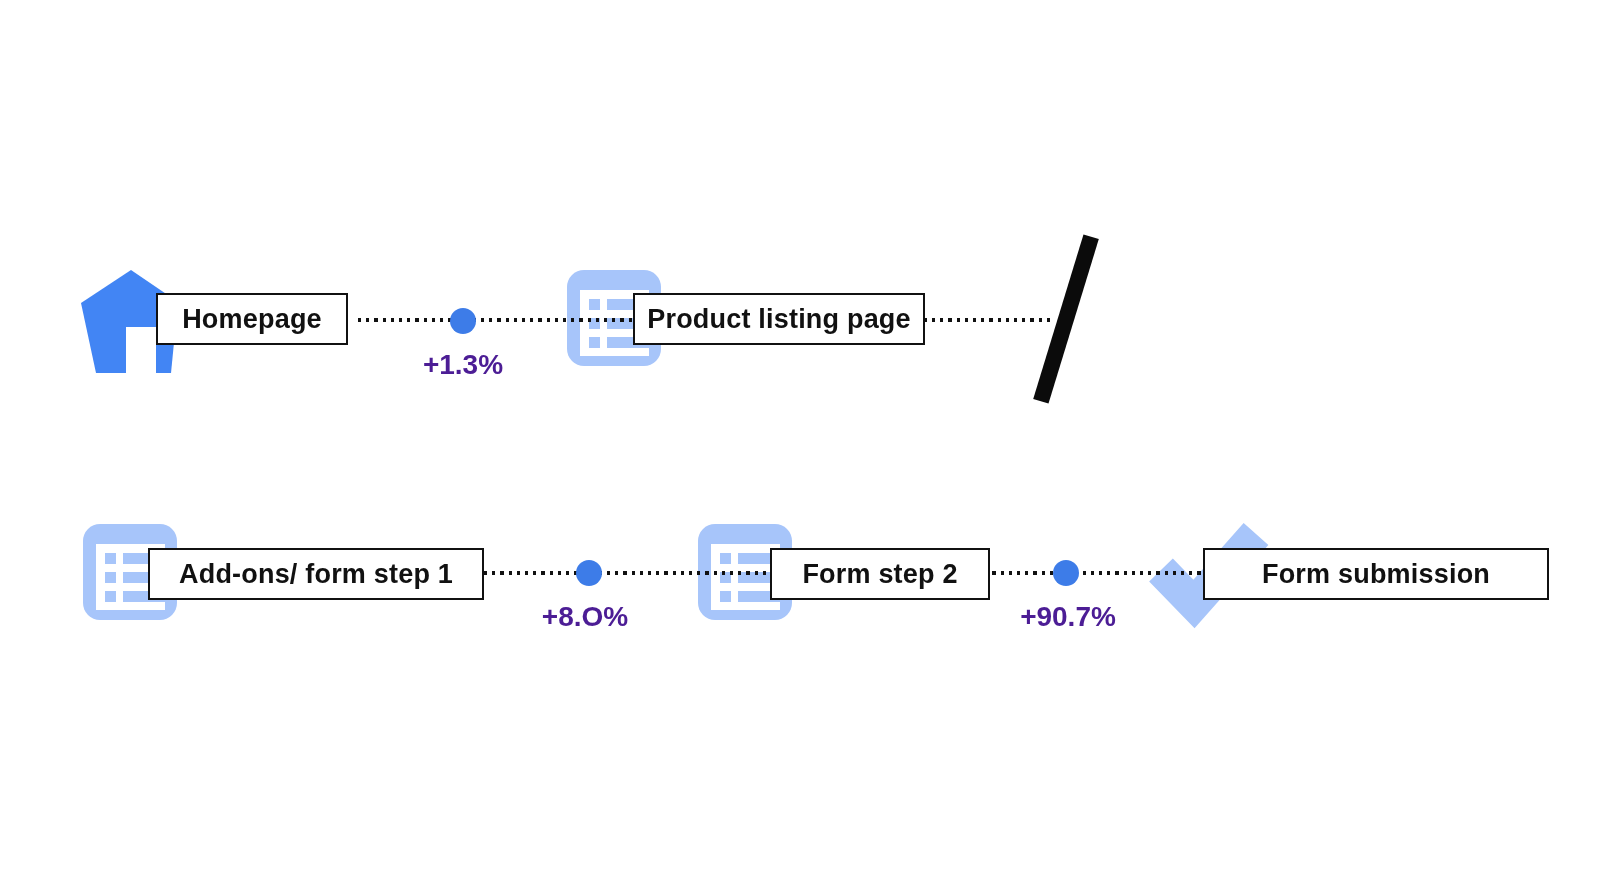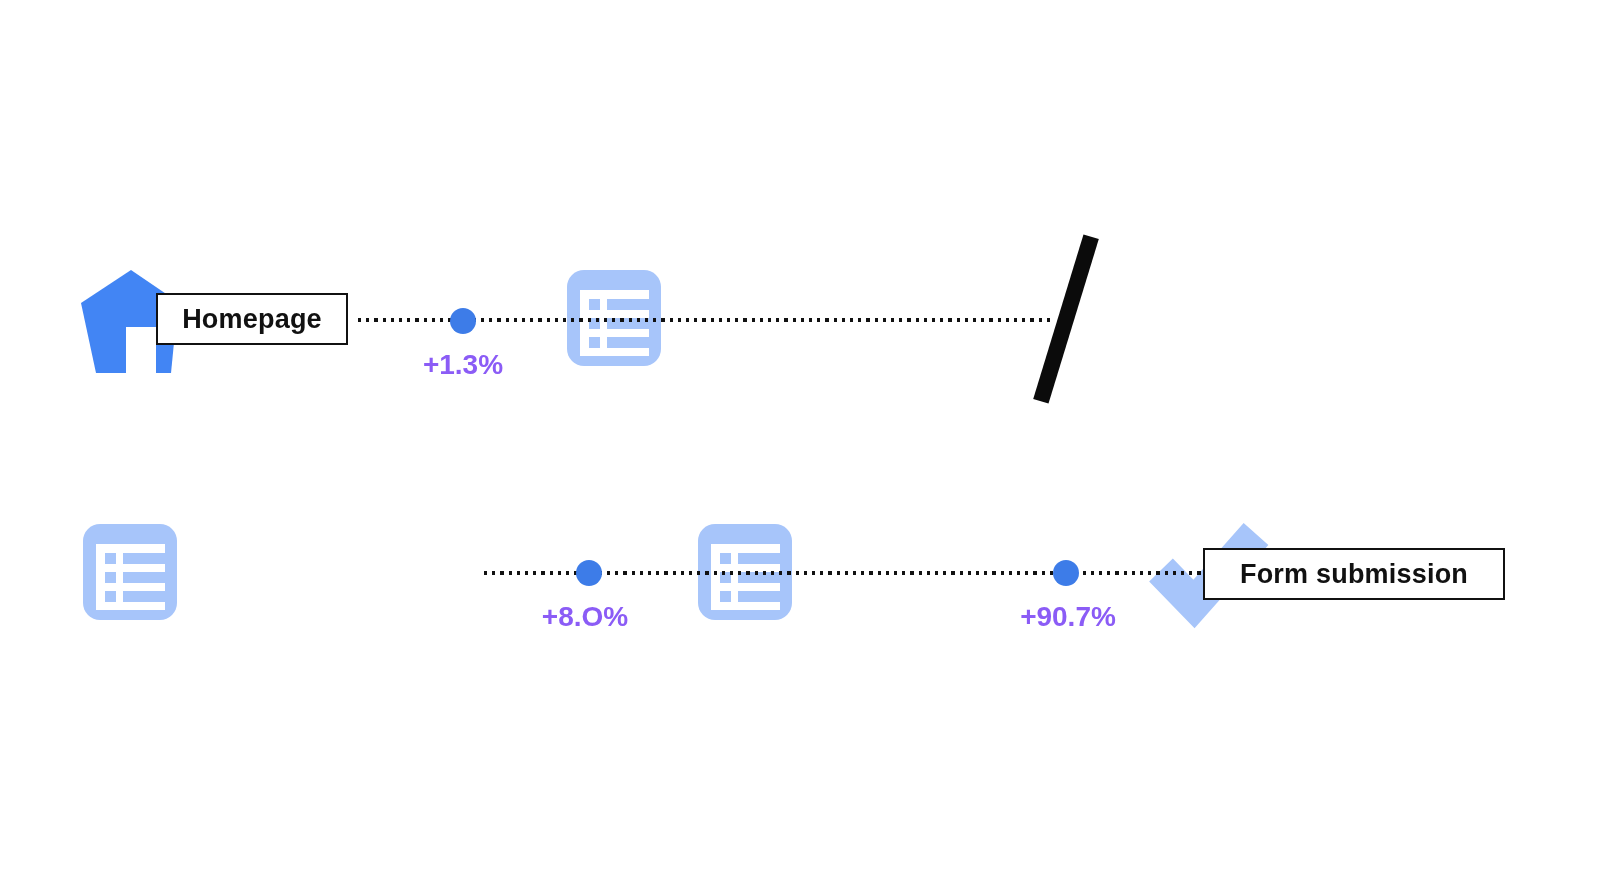--- a/index.html
+++ b/index.html
@@ -14,21 +14,21 @@
     font-weight:700;font-size:27px;color:#111111;z-index:4;letter-spacing:.2px;white-space:nowrap;
   }
   
   .dotline{
     position:absolute;height:4px;z-index:2;
     background-image:repeating-linear-gradient(to right,#111111 0,#111111 3.2px,transparent 3.2px,transparent 8.2px);
   }
   
   .bdot{position:absolute;width:26px;height:26px;border-radius:50%;background:#3d7ce8;z-index:3;}
   
-  .pct{position:absolute;width:150px;text-align:center;font-weight:700;font-size:28px;color:#8b5cf6;z-index:4;}
+  .pct{position:absolute;width:150px;text-align:center;font-weight:700;font-size:28px;color:#4c1d95;z-index:4;}
   
   .list-icon{position:absolute;width:94px;height:96px;background:#a7c5fa;border-radius:17px;z-index:1;}
   .list-icon .card{position:absolute;left:13px;top:20px;width:69px;height:66px;background:#ffffff;}
   .irow{position:absolute;left:9px;height:11px;width:61px;}
   .irow .sq{position:absolute;left:0;top:0;width:11px;height:11px;background:#a7c5fa;}
   .irow .bar{position:absolute;left:18px;top:0;width:43px;height:11px;background:#a7c5fa;}
   .r1{top:9px;} .r2{top:28px;} .r3{top:47px;}
   .icon-svg{position:absolute;z-index:1;}
   
   .slash{position:absolute;left:1058px;top:233px;width:16px;height:172px;background:#0b0b0b;transform:rotate(17deg);z-index:4;}
@@ -62,20 +62,23 @@
           <div class="sq"></div>
           <div class="bar"></div>
         </div>
       <div class="irow r3">
           <div class="sq"></div>
           <div class="bar"></div>
         </div>
     </div>
   </div>
 
+  <div class="nbox" style="left:633px;top:293px;width:292px;">
+    <span>Product listing page</span>
+  </div>
 
   <div class="slash"></div>
 
   <div class="list-icon" style="left:83px;top:524px;">
     <div class="card">
       <div class="irow r1">
           <div class="sq"></div>
           <div class="bar"></div>
         </div>
       <div class="irow r2">
@@ -84,20 +87,23 @@
         </div>
       <div class="irow r3">
           <div class="sq"></div>
           <div class="bar"></div>
         </div>
     </div>
   </div>
 
   <div class="dotline" style="left:484px;top:571px;width:721px;"></div>
 
+  <div class="nbox" style="left:148px;top:548px;width:336px;">
+    <span>Add-ons/ form step 1</span>
+  </div>
 
   <div class="bdot" style="left:576px;top:560px;"></div>
   <div class="pct" style="left:510px;top:601px;">+8.O%</div>
 
   <div class="list-icon" style="left:698px;top:524px;">
     <div class="card">
       <div class="irow r1">
           <div class="sq"></div>
           <div class="bar"></div>
         </div>
@@ -105,25 +111,28 @@
           <div class="sq"></div>
           <div class="bar"></div>
         </div>
       <div class="irow r3">
           <div class="sq"></div>
           <div class="bar"></div>
         </div>
     </div>
   </div>
 
+  <div class="nbox" style="left:770px;top:548px;width:220px;">
+    <span>Form step 2</span>
+  </div>
 
   <div class="bdot" style="left:1053px;top:560px;"></div>
   <div class="pct" style="left:993px;top:601px;">+90.7%</div>
 
   <svg class="icon-svg" style="left:1118px;top:505px;" width="155" height="125" viewBox="0 0 155 125">
     <polyline points="43,65 76,99 138,29" fill="none" stroke="#a7c5fa" stroke-width="33" stroke-linecap="butt" stroke-linejoin="miter"></polyline>
   </svg>
 
-  <div class="nbox" style="left:1203px;top:548px;width:302px;">
+  <div class="nbox" style="left:1203px;top:548px;width:346px;">
     <span>Form submission</span>
   </div>
 
 </div>
 
 </body></html>

